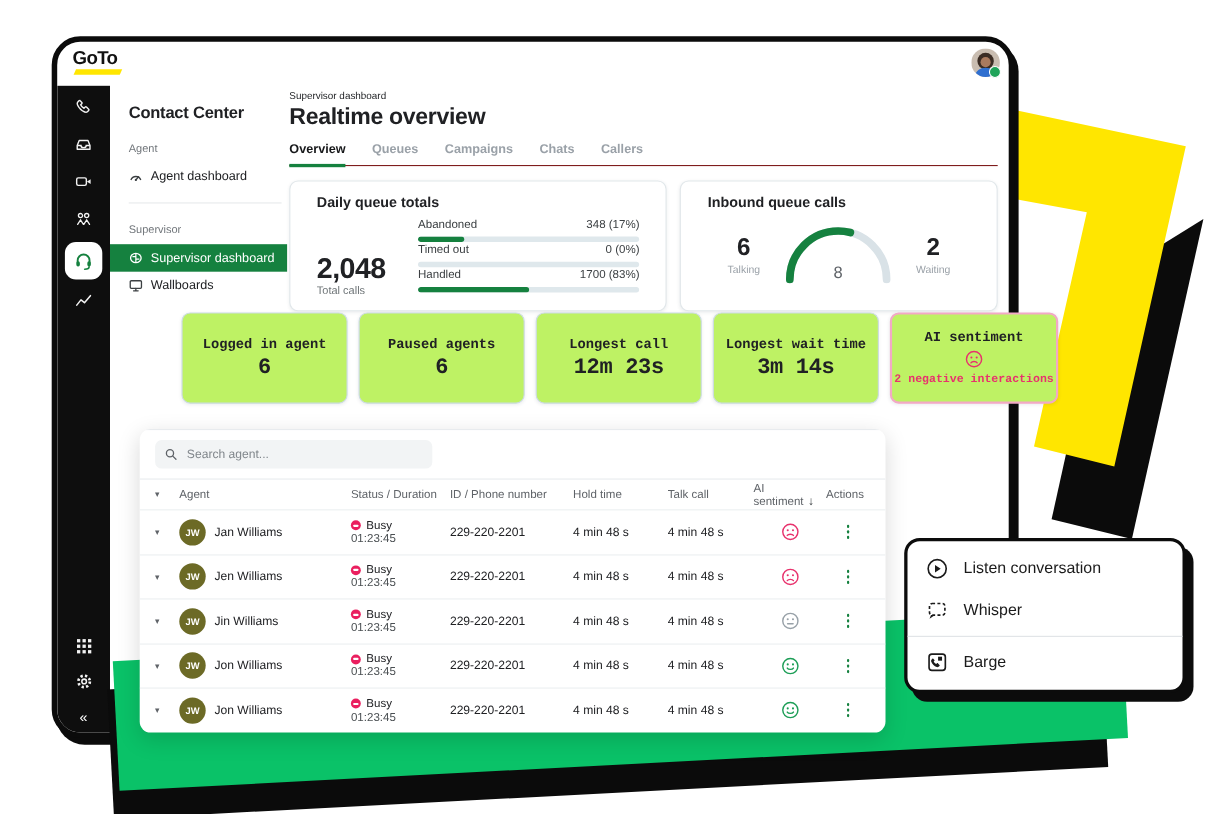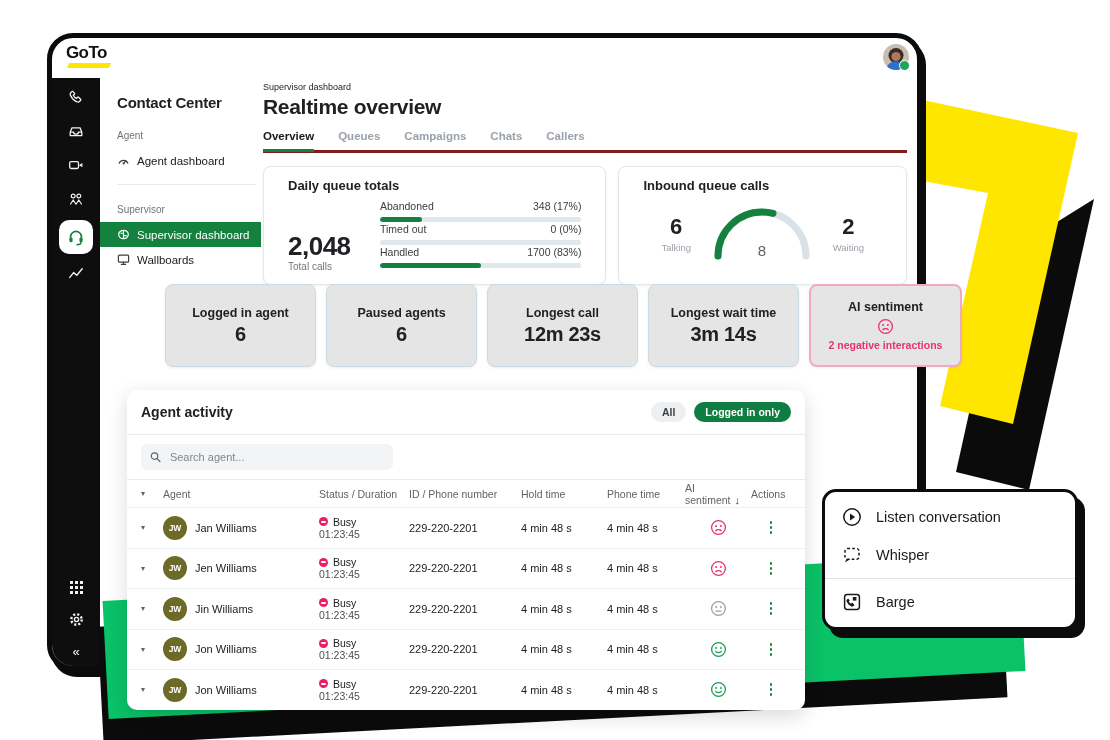--- a/index.html
+++ b/index.html
@@ -44,21 +44,21 @@
   .nav-section{font-size:10px;color:#70757a;margin:19px 0 7px 17px;}
   .nav-item{height:25px;display:flex;align-items:center;gap:7px;padding-left:17px;
             font-size:11.5px;color:#202124;cursor:pointer;white-space:nowrap;}
   .nav-item.active{background:#15813f;color:#fff;}
   .nav-divider{height:1px;background:#e7eaec;margin:11px 5px 0 17px;}
 
   
   .content{flex:1;min-width:0;padding:2px 10px 0 2px;display:flex;flex-direction:column;}
   .breadcrumb{font-size:9px;color:#1c1e21;margin:2px 0 3px;}
   .page-title{font-size:21px;font-weight:800;letter-spacing:-.3px;margin:0 0 11px;}
-  .tabs{display:flex;gap:24px;border-bottom:3px solid #7f1d1d;}
+  .tabs{display:flex;gap:24px;border-bottom:1px solid #7f1d1d;}
   .tab{font-size:11.5px;font-weight:600;color:#9aa1a8;padding-bottom:7px;cursor:pointer;}
   .tab.active{color:#17181a;font-weight:700;border-bottom:3px solid #15813f;margin-bottom:-2px;}
   .cards-row{display:flex;gap:12px;margin-top:13px;height:119px;}
   .card{background:#fff;border:1px solid #e1e7ea;border-radius:8px;
         box-shadow:0 1px 3px rgba(20,40,60,.07);padding:11px 24px;box-sizing:border-box;}
   .card-title{font-size:13px;font-weight:700;}
   .card.daily{flex:1.23;display:flex;flex-direction:column;}
   .daily-body{display:flex;flex:1;gap:20px;}
   .daily-total{display:flex;flex-direction:column;justify-content:flex-end;padding-bottom:1px;min-width:72px;}
   .total-value{font-size:26px;font-weight:800;letter-spacing:-.5px;line-height:26px;}
@@ -70,23 +70,23 @@
   .card.inbound{flex:1;display:flex;flex-direction:column;}
   .inbound-body{flex:1;display:flex;align-items:center;justify-content:space-between;padding:0 18px;}
   .kpi{text-align:center;}
   .kpi-value{font-size:22px;font-weight:800;}
   .kpi-label{font-size:9.5px;color:#9aa1a8;margin-top:2px;}
   .gauge{position:relative;width:104px;height:54px;}
   .gauge-num{position:absolute;left:0;right:0;bottom:1px;text-align:center;font-size:15px;color:#5f6368;}
 
   
   .stat-row{position:absolute;left:165px;top:284px;width:797px;display:flex;gap:10px;z-index:4;}
-  .stat{flex:1;height:83px;background:#e5e5e5;border:1.5px solid #ccdbe3;border-radius:8px;
+  .stat{flex:1;height:83px;background:#bef264;border:1.5px solid #ccdbe3;border-radius:8px;
         display:flex;flex-direction:column;align-items:center;justify-content:center;gap:3px;
-        box-shadow:0 1px 3px rgba(20,40,60,.08);box-sizing:border-box;}
+        box-shadow:0 1px 3px rgba(20,40,60,.08);box-sizing:border-box;font-family:Liberation Mono, monospace;}
   .stat-label{font-size:12.5px;font-weight:700;}
   .stat-value{font-size:20px;font-weight:800;letter-spacing:-.3px;}
   .stat.ai{border:2px solid #f2a9c5;}
   .stat.ai .stat-note{font-size:10.5px;font-weight:700;color:#e8326d;}
   .stat.ai .face{margin:1px 0;}
 
   
   .agent-card{position:absolute;left:127px;top:390px;width:678px;background:#fff;border-radius:10px;
               box-shadow:0 6px 20px rgba(0,0,0,.15);z-index:5;overflow:hidden;}
   .aa-header{display:flex;justify-content:space-between;align-items:center;padding:12px 14px;}
@@ -370,46 +370,39 @@
         <circle cx="8.5" cy="8.5" r="6.9" fill="none" stroke="currentColor" stroke-width="1.3"></circle>
         <circle cx="6.1" cy="7" r=".95" fill="currentColor"></circle>
           <circle cx="10.9" cy="7" r=".95" fill="currentColor"></circle>
         <path d="M5.7 11.8C6.6 10.3 10.4 10.3 11.3 11.8" fill="none" stroke="currentColor" stroke-width="1.3" stroke-linecap="round"></path>
       </svg>
       <div class="stat-note">2 negative interactions</div>
     </div>
   </div>
 
   <div class="agent-card">
-    <div class="aa-header">
-      <div class="aa-title">Agent activity</div>
-      <div class="aa-pills">
-        <span class="pill">All</span>
-        <span class="pill active">Logged in only</span>
-      </div>
-    </div>
     <div class="hdiv"></div>
     <div class="aa-search">
       <div class="search-box">
         <svg width="12" height="12" viewBox="0 0 12 12">
             <circle cx="5" cy="5" r="3.6" fill="none" stroke="#5f6368" stroke-width="1.3"></circle>
             <path d="M7.8 7.8L11 11" stroke="#5f6368" stroke-width="1.3" stroke-linecap="round"></path>
           </svg>
         <input type="text" placeholder="Search agent..." style="">
       </div>
     </div>
     <div class="hdiv"></div>
 
     <div class="grid thead">
       <span class="caret">▾</span>
       <span>Agent</span>
       <span>Status / Duration</span>
       <span>ID / Phone number</span>
       <span>Hold time</span>
-      <span>Phone time</span>
+      <span>Talk call</span>
       <span><span>AI sentiment</span><span class="sort-arrow">↓</span></span>
       <span>Actions</span>
     </div>
 
     <div id="agent-tbody">
         <div class="grid trow">
       <span class="caret">▾</span>
       <span class="agent-cell">
         <span class="avatar-chip">JW</span>
         <span>Jan Williams</span>

